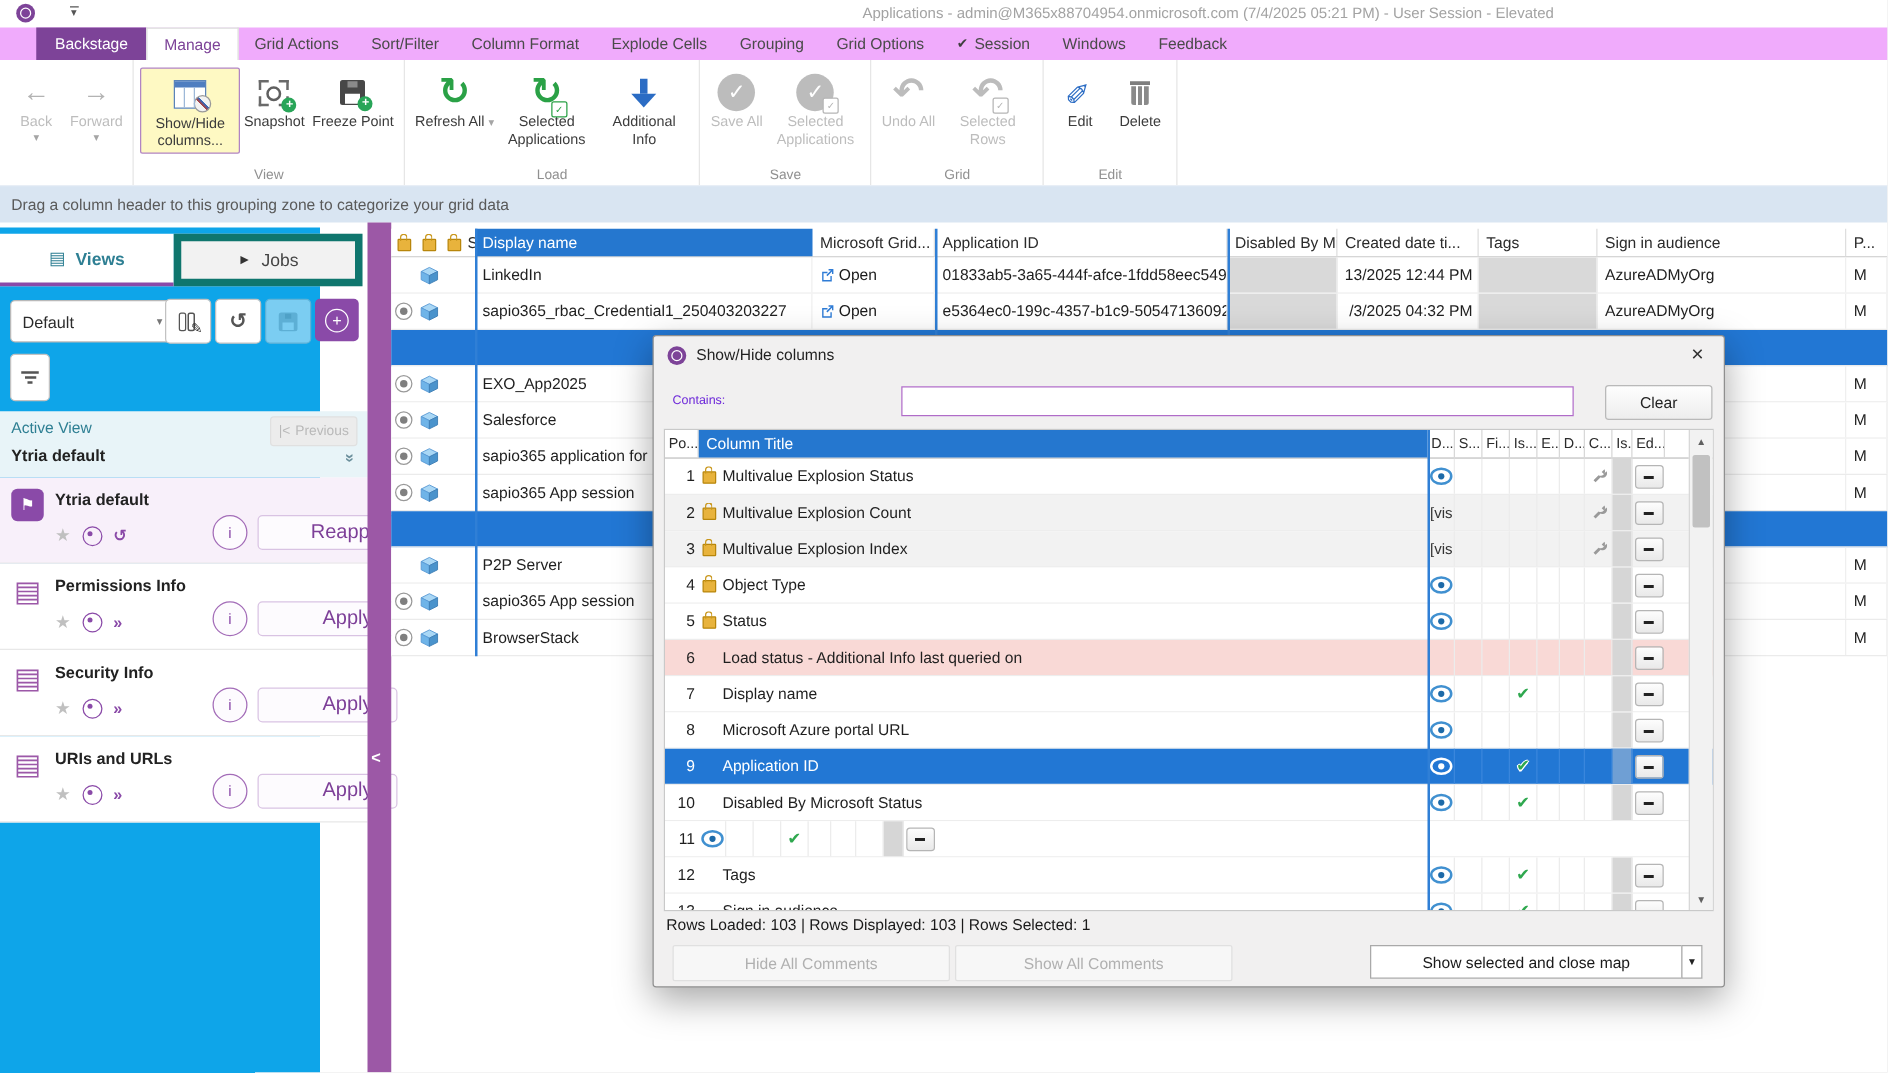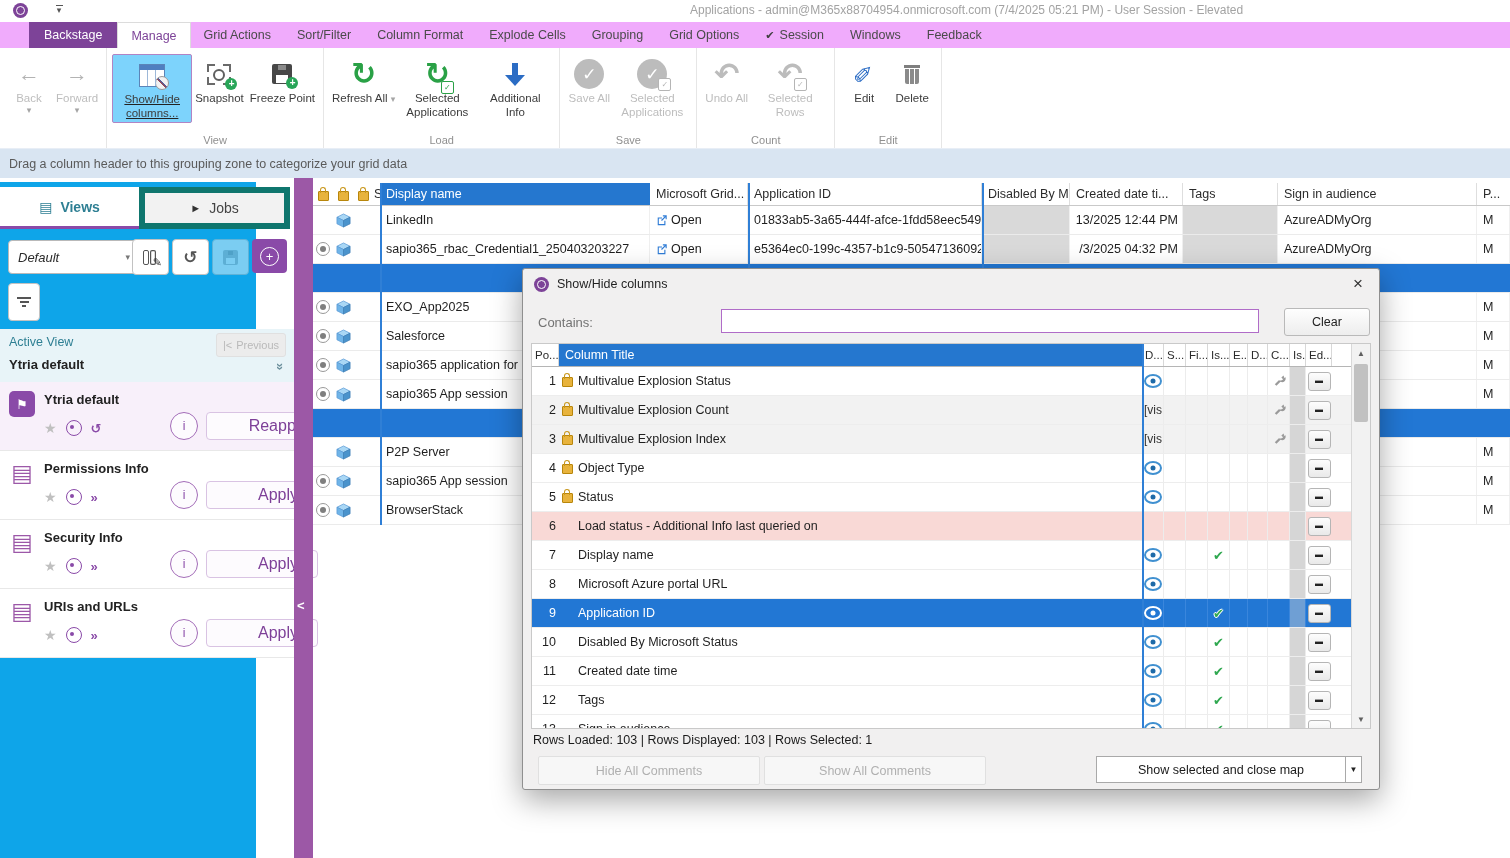--- a/index.html
+++ b/index.html
@@ -24,21 +24,21 @@
   .tabchk::before{content:"✔";}
 
   
   #ribbon{position:absolute;left:0;top:48px;width:1510px;height:100px;background:#fff;display:flex;align-items:stretch;}
   .rgroup{position:relative;display:flex;align-items:flex-start;padding:6px 5px 16px;border-right:1px solid #e6e6e6;}
   .rglabel{position:absolute;left:0;right:0;bottom:2px;text-align:center;font-size:11px;color:#909090;}
   .rbtn{display:flex;flex-direction:column;align-items:center;padding:2px 3px;max-width:72px;min-width:42px;}
   .rbtn .ric{height:36px;display:flex;align-items:center;justify-content:center;position:relative;}
   .rbtn .rlb{font-size:11.5px;color:#3c3c3c;text-align:center;line-height:1.18;}
   .rbtn.dis .rlb{color:#bdbdbd;}
-  .rbtn.hl{background:#7dd3fc;border:1px solid #b184c4;border-radius:2px;text-decoration:underline;}
+  .rbtn.hl{background:#fef9c3;border:1px solid #b184c4;border-radius:2px;}
   .caret{font-size:9px;color:#a5a5a5;line-height:8px;}
   .caret::before{content:"▾";}
 
   .i-back::before{content:"←";font-size:22px;font-weight:bold;color:#b3b3b3;}
   .i-fwd::before{content:"→";font-size:22px;font-weight:bold;color:#b3b3b3;}
 
   .i-shcol{width:24px;height:21px;position:relative;background:#fff;border:1px solid #5b84b8;}
   .i-shcol::before{content:"";position:absolute;left:0;right:0;top:0;height:5px;background:#4f7ec0;}
   .i-shcol::after{content:"";position:absolute;left:7px;top:5px;bottom:0;width:1px;background:#9db8d8;box-shadow:8px 0 #9db8d8;}
   .i-shcol .compass{position:absolute;right:-5px;bottom:-4px;width:12px;height:12px;border-radius:50%;background:#f2f2f2;border:1px solid #999;
@@ -78,21 +78,21 @@
   
   #sidebar{position:absolute;left:0;top:182px;width:256px;height:680px;background:#0ea5e9;}
   .sbtabs{position:absolute;left:0;top:5px;width:290px;height:42px;display:flex;}
   .sbtab{flex:1;display:flex;align-items:center;justify-content:center;gap:8px;font-size:14px;color:#444;background:#f2f2f2;border:6px solid #0f766e;cursor:default;}
   .sbtab.active{background:#fff;border:none;border-bottom:3px solid #8a4aa8;color:#2e7f93;font-weight:bold;}
   .i-views{color:#2e7f93;font-size:14px;}
   .i-views::before{content:"▤";}
   .i-jobs{color:#333;font-size:11px;}
   .i-jobs::before{content:"►";}
 
-  .sel-default{position:absolute;left:8px;top:58px;width:112px;height:32px;border:1px solid #b9b9b9;border-radius:4px;background:#fff;display:flex;align-items:center;justify-content:space-between;padding:0 9px;font-size:13px;color:#2b2b2b;font-style:italic;}
+  .sel-default{position:absolute;left:8px;top:58px;width:112px;height:32px;border:1px solid #b9b9b9;border-radius:4px;background:#fff;display:flex;align-items:center;justify-content:space-between;padding:0 9px;font-size:13px;color:#2b2b2b;}
   .sel-default .dd{font-size:9px;color:#777;}
   .sel-default .dd::before{content:"▾";}
   .sq-btn{position:absolute;top:57px;width:35px;height:34px;border:1px solid #c2c2c2;border-radius:4px;background:#fff;display:flex;align-items:center;justify-content:center;}
   .sq-btn.disb{opacity:.45;}
   .plus-btn{position:absolute;left:252px;top:57px;width:35px;height:34px;border-radius:4px;background:#8a4aa8;display:flex;align-items:center;justify-content:center;}
   .i-pluscirc{width:17px;height:17px;border:1.5px solid #fff;border-radius:50%;color:#fff;display:flex;align-items:center;justify-content:center;font-size:13px;line-height:1;}
   .i-pluscirc::before{content:"+";}
   .i-tags{width:15px;height:17px;position:relative;}
   .i-tags::before{content:"";position:absolute;left:0;top:1px;width:4px;height:13px;border:1.2px solid #555;border-radius:2px;box-shadow:7px 0 0 -1.2px #fff,7px 0 #555;}
   .i-tags::after{content:"✎";position:absolute;right:-4px;bottom:-3px;font-size:11px;color:#333;}
@@ -176,21 +176,21 @@
   .openlink.on{display:inline-flex;}
   .openlink b{font-weight:normal;color:#1a1a1a;}
 
   
   #dialog{position:absolute;left:522px;top:268px;width:858px;height:522px;background:#f1f0f0;border:1px solid #8f8f8f;border-radius:3px;box-shadow:0 10px 30px rgba(0,0,0,.35);z-index:50;box-sizing:border-box;}
   .dlg-title{position:absolute;left:0;top:0;right:0;height:30px;display:flex;align-items:center;padding-left:11px;gap:8px;font-size:12.5px;color:#1f1f1f;}
   .dlg-logo{width:15px;height:15px;border-radius:50%;background:#7d4398;position:relative;}
   .dlg-logo::after{content:"";position:absolute;inset:3px;border:1.5px solid #fff;border-radius:50%;}
   .dlg-close{position:absolute;right:10px;top:4px;width:22px;height:22px;display:flex;align-items:center;justify-content:center;font-size:17px;color:#333;}
   .dlg-close::before{content:"×";}
-  .contains-lb{position:absolute;left:15px;top:46px;font-size:13px;color:#737373;}
+  .contains-lb{position:absolute;left:15px;top:46px;font-size:10px;color:#6d28d9;}
   .contains-in{position:absolute;left:198px;top:40px;width:538px;height:24px;border:1px solid #b06cc8;background:#fff;font-family:inherit;font-size:12.5px;padding:0 5px;box-sizing:border-box;outline:none;}
   .clear-btn{position:absolute;left:761px;top:39px;width:84px;height:26px;background:linear-gradient(#fefefe,#ededed);border:1px solid #b9b9b9;border-radius:3px;font-size:12.5px;color:#222;display:flex;align-items:center;justify-content:center;}
 
   .dlist{position:absolute;left:8px;top:74px;width:840px;height:386px;background:#fff;border:1px solid #c9c9c9;box-sizing:border-box;overflow:hidden;}
   .dlist::before{content:"";position:absolute;left:610px;top:0;bottom:0;width:2px;background:#2f7fd6;z-index:6;}
   .dhead{display:flex;height:22px;border-bottom:1px solid #b5b5b5;background:#fff;align-items:stretch;}
   .dh{font-size:11.5px;color:#2b2b2b;display:flex;align-items:center;padding-left:3px;box-sizing:border-box;overflow:hidden;white-space:nowrap;border-right:1px solid #d8d8d8;}
   .dh.pos{width:27px;}
   .dh.titlecol{width:583px;background:#2577cf;color:#fff;font-size:12.5px;padding-left:6px;border-right:none;}
   .nhwrap{display:flex;}
@@ -414,21 +414,21 @@
         <span class="rlb">Undo All</span>
       </div>
       <div class="rbtn dis">
         <span class="ric">
             <span class="i-undo">
               <span class="badge-cb grey"></span>
             </span>
           </span>
         <span class="rlb">Selected Rows</span>
       </div>
-      <span class="rglabel">Count</span>
+      <span class="rglabel">Grid</span>
     </div>
 
     <div class="rgroup">
       <div class="rbtn">
         <span class="ric">
             <span class="i-edit"></span>
           </span>
         <span class="rlb">Edit</span>
       </div>
       <div class="rbtn">
@@ -1136,24 +1136,20 @@
             <span class="dcell d-n dn6"></span>
             <span class="dcell d-n dn7"></span>
             <span class="dcell d-n dn8"></span>
             <span class="dcell d-ed">
               <span class="edbtn"></span>
             </span>
           </div>
 
           <div class="drow">
             <span class="dcell d-pos">11</span>
-            <span class="dcell d-title">
-              <span class="lock2"></span>
-              <span>Created date time</span>
-            </span>
             <span class="dcell d-n dn1">
               <span class="eye on"></span>
               <span class="vistx"></span>
             </span>
             <span class="dcell d-n dn2"></span>
             <span class="dcell d-n dn3"></span>
             <span class="dcell d-n dn4">
               <span class="chk on"></span>
             </span>
             <span class="dcell d-n dn5"></span>

